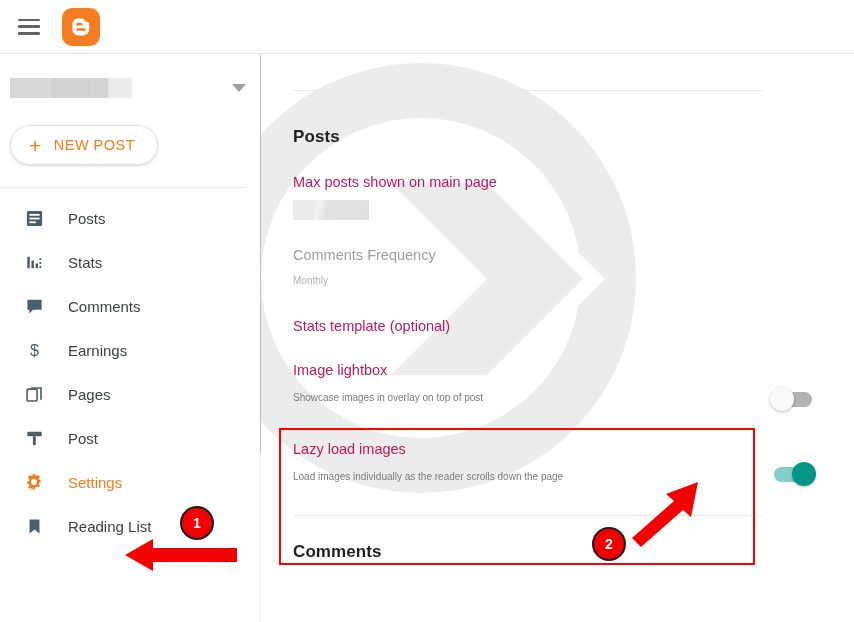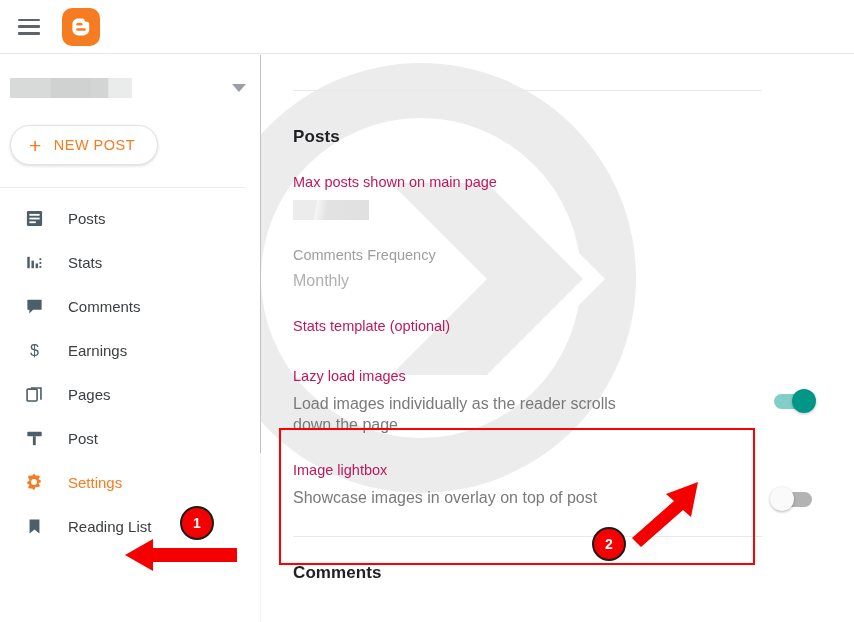--- a/index.html
+++ b/index.html
@@ -97,21 +97,21 @@
   .top-rule { margin: 35px 92px 0 0; border-top: 1px solid #e8e8e8; }
 
   .section-title {
     margin-top: 36px; font-size: 17px; font-weight: bold; color: #202124;
     letter-spacing: .1px;
   }
 
   .row { padding-top: 26px; position: relative; padding-right: 125px; }
   .row-title { font-size: 14.5px; color: #be185d; line-height: 18px; }
   .row-title.muted { color: #9e9e9e; }
-  .row-sub { font-size: 16px; color: #7a7a7a; margin-top: 8px; line-height: 21px; }
+  .row-sub { font-size: 10px; color: #7a7a7a; margin-top: 8px; line-height: 21px; }
   .row-sub.dim { color: #b0b0b0; margin-top: 6px; }
   .value-redact {
     margin-top: 9px; width: 76px; height: 20px;
     background: linear-gradient(100deg,#ececec 0%,#ececec 30%,#f6f6f6 31%,#e2e2e2 45%,#e0e0e0 100%);
   }
 
   
   .toggle { position: absolute; right: 38px; width: 46px; height: 24px; cursor: pointer; }
   .toggle .track {
     position: absolute; left: 4px; top: 5px; width: 38px; height: 15px;
@@ -290,40 +290,40 @@
         <div class="value-redact"></div>
       </div>
 
       <div class="row">
         <div class="row-title muted">Comments Frequency</div>
         <div class="row-sub dim">Monthly</div>
       </div>
 
       <div class="row">
         <div class="row-title">Stats template (optional)</div>
+      </div>
+
+      <div class="row">
+        <div class="row-title">Image lightbox</div>
+        <div class="row-sub">Showcase images in overlay on top of post</div>
+        <div class="toggle" style="top:52px;">
+          <div class="track"></div>
+          <div class="knob"></div>
+        </div>
       </div>
 
       <div class="row" style="padding-top:32px;">
         <div class="row-title">Lazy load images</div>
         <div class="row-sub" style="max-width:350px;">Load images individually as the reader scrolls down the page</div>
         <div class="toggle on" style="top:54px;">
           <div class="track"></div>
           <div class="knob"></div>
         </div>
       </div>
 
-      <div class="row">
-        <div class="row-title">Image lightbox</div>
-        <div class="row-sub">Showcase images in overlay on top of post</div>
-        <div class="toggle" style="top:52px;">
-          <div class="track"></div>
-          <div class="knob"></div>
-        </div>
-      </div>
-
       <div class="bottom-rule"></div>
 
       <div class="section-title cut">Comments</div>
 
     </div>
   </div>
 
   <div class="highlight-box"></div>
 
   <svg class="anno" style="left:125px; top:536px; width:115px; height:40px;" viewBox="0 0 115 40">

